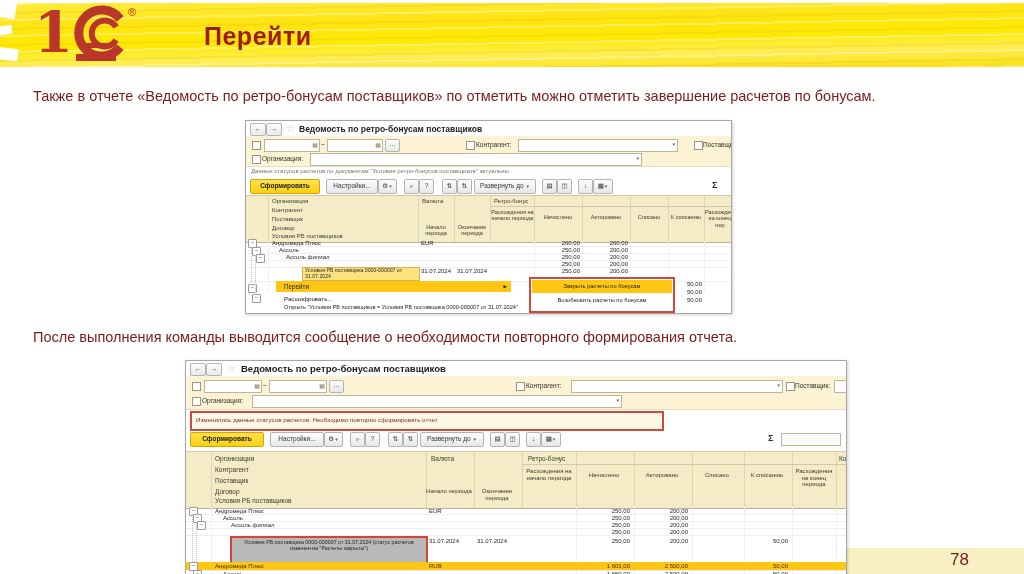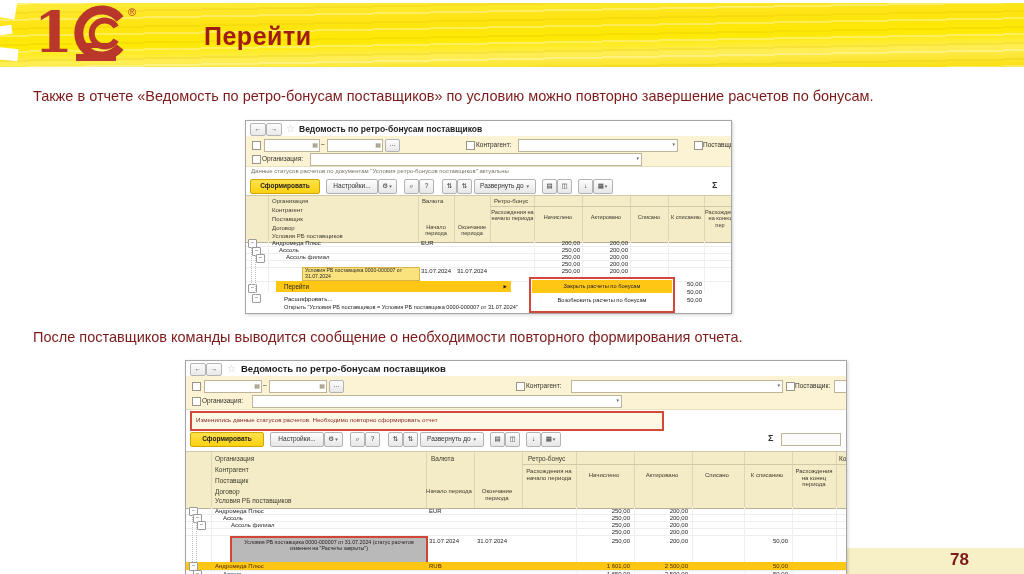--- a/index.html
+++ b/index.html
@@ -8,21 +8,21 @@
   .abs{position:absolute}
   
   .band{position:absolute;left:0;top:3px;width:1024px;height:64px;
         background:linear-gradient(179deg,#ffec3d 0%,#ffe412 30%,#fde903 55%,#ffee55 75%,#f9df10 100%)}
   .band .streaks{position:absolute;inset:0;
         background:repeating-linear-gradient(179deg,rgba(255,255,255,.30) 0 2px,rgba(255,255,255,0) 2px 9px,rgba(214,180,0,.18) 9px 11px,rgba(255,255,255,0) 11px 16px)}
   .sliver{position:absolute;background:#fff}
   .slide-title{position:absolute;left:204px;top:22px;font-size:25px;font-weight:bold;color:#9e1c14;letter-spacing:.5px}
   .para{position:absolute;left:33px;width:975px;font-size:14.5px;color:#7d1a1a}
   .bottom-band{position:absolute;left:370px;top:548px;width:654px;height:26px;background:#f6f0c4}
-  .page-num{position:absolute;left:950px;top:550px;font-size:17px;font-weight:bold;color:#7d1a1a}
+  .page-num{position:absolute;left:950px;top:550px;font-size:17px;font-weight:normal;color:#7d1a1a}
   
   .win{position:absolute;background:#fff;border:1px solid #a6a6a6;box-shadow:1px 1px 3px rgba(0,0,0,.18);overflow:hidden}
   .navbtn{position:absolute;width:14px;height:11px;background:linear-gradient(#fcfcfc,#e9e9e9);
           border:1px solid #b5b5b5;border-radius:2px;font-size:7px;line-height:10px;text-align:center;color:#555}
   .star{position:absolute;color:#c4c4c4;font-size:10px;line-height:10px}
   .wtitle{position:absolute;font-weight:bold;color:#1d1d1d}
   .fpanel{position:absolute;left:0;right:0;background:#fbf3d4;border-bottom:1px solid #e8dfbc}
   .cb{position:absolute;width:7px;height:7px;background:#fff;border:1px solid #9b9585}
   .fld{position:absolute;height:11px;background:#fff;border:1px solid #bdb49a;font-size:6.5px}
   .dd{position:absolute;right:1px;top:2px;font-size:4.5px;color:#666}
@@ -68,22 +68,22 @@
     <path d="M86 17 A23 23 0 1 0 86 45" stroke-width="9"></path>
     <path d="M82 25 A13 13 0 1 0 82 38" stroke-width="6"></path>
   </g>
   <rect x="42" y="52" width="40" height="7" fill="#b8372a"></rect>
   <rect x="50" y="41" width="26" height="5" fill="#b8372a"></rect>
   <text x="94" y="14" font-size="11" fill="#b8372a">®</text>
 </svg>
 
 <div class="slide-title">Перейти</div>
 
-<div class="para" style="top:88px">Также в отчете «Ведомость по ретро-бонусам поставщиков» по условию можно повторно завершение расчетов по бонусам.</div>
-<div class="para" style="top:329px">После поставщиков команды выводится сообщение о необходимости повторного формирования отчета.</div>
+<div class="para" style="top:88px">Также в отчете «Ведомость по ретро-бонусам поставщиков» по отметить можно отметить завершение расчетов по бонусам.</div>
+<div class="para" style="top:329px">После выполнения команды выводится сообщение о необходимости повторного формирования отчета.</div>
 
 <div class="bottom-band"></div>
 <div class="page-num">78</div>
 
 <div class="win" style="left:245px;top:120px;width:485px;height:192px">
   <div class="navbtn" style="left:4px;top:2px">←</div>
   <div class="navbtn" style="left:20px;top:2px">→</div>
   <span class="star" style="left:40px;top:3px">☆</span>
   <span class="wtitle" style="left:53px;top:3px;font-size:8.5px">Ведомость по ретро-бонусам поставщиков</span>
 

